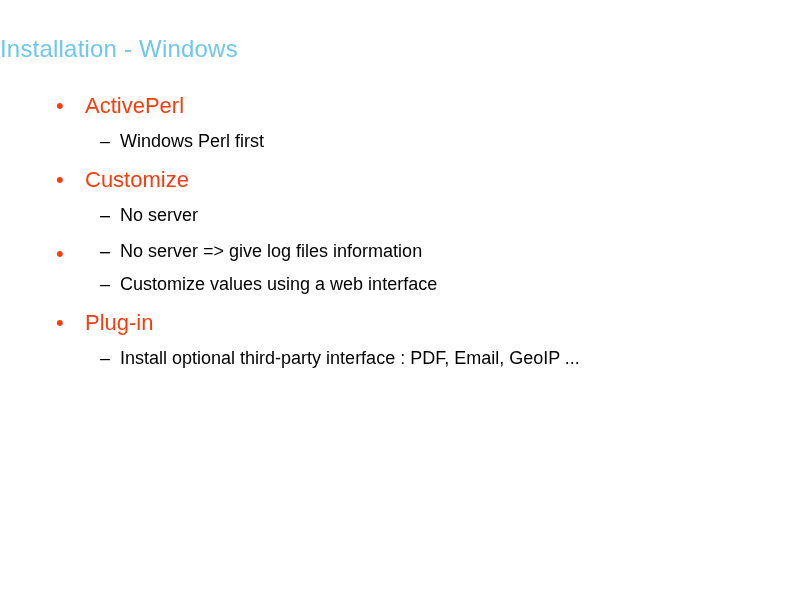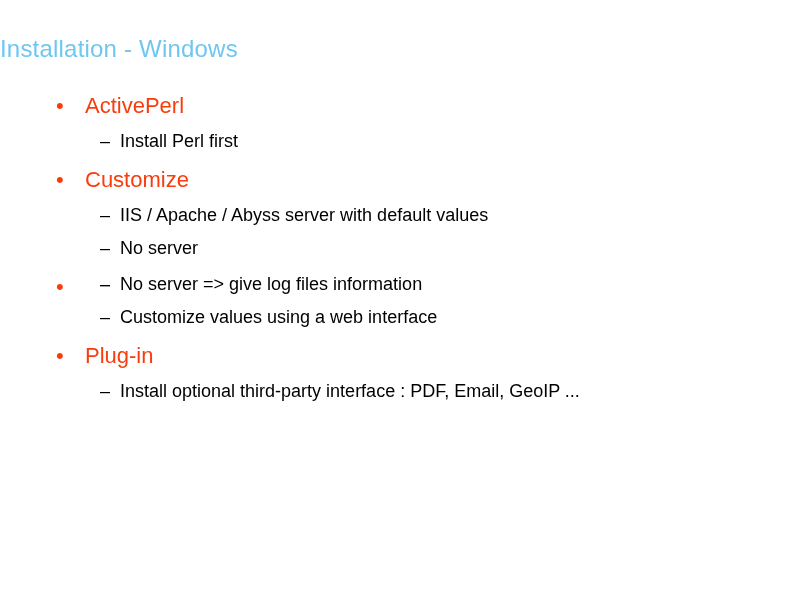--- a/index.html
+++ b/index.html
@@ -100,32 +100,31 @@
 
   <div class="outline">
 
     <div class="group">
       <div class="lvl1">
         <span class="marker">•</span>
         <span>ActivePerl</span>
       </div>
       <div class="lvl2">
         <span class="marker">–</span>
-        <span>Install Perl first</span>
+        <span>Windows Perl first</span>
       </div>
     </div>
 
     <div class="group">
       <div class="lvl1">
         <span class="marker">•</span>
         <span>Customize</span>
       </div>
       <div class="lvl2">
         <span class="marker">–</span>
-        <span>IIS / Apache / Abyss server with default values</span>
       </div>
       <div class="lvl2">
         <span class="marker">–</span>
         <span>No server</span>
       </div>
     </div>
 
     <div class="group">
       <div class="lvl1">
         <span class="marker">•</span>

